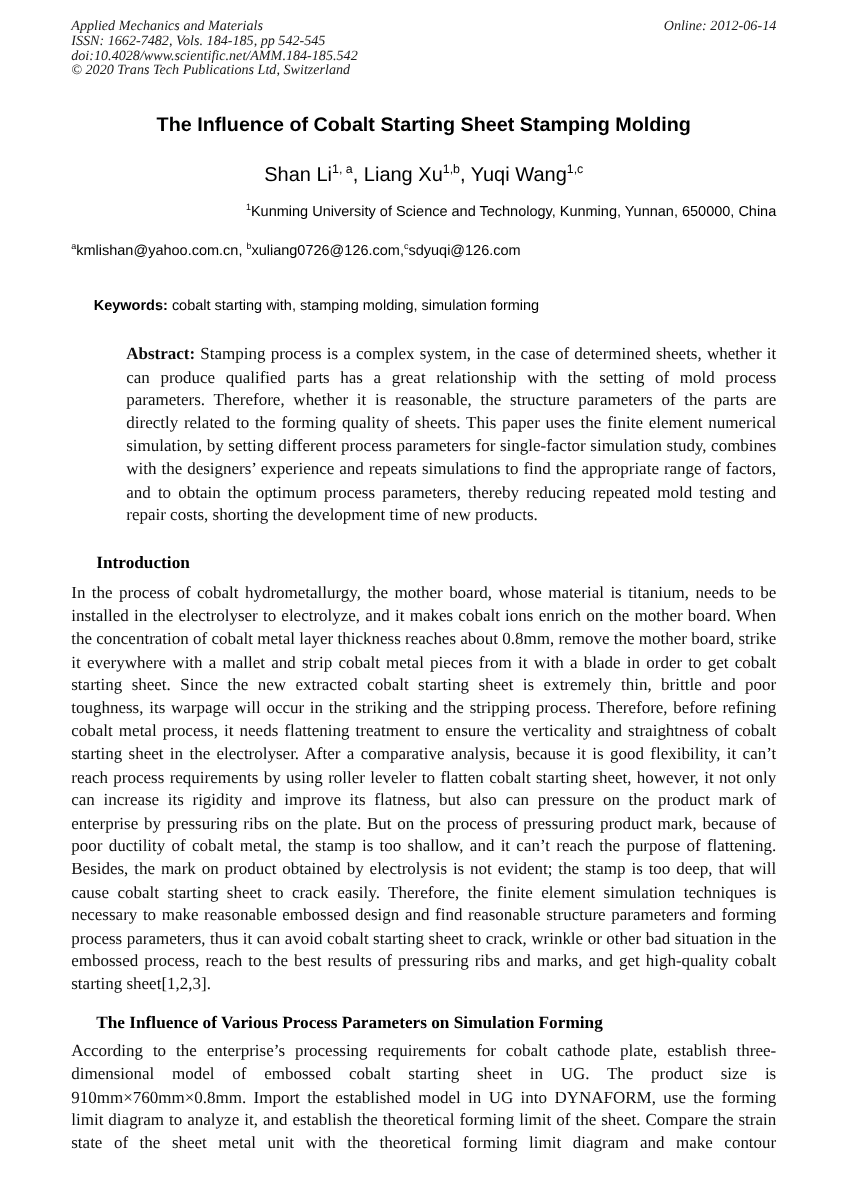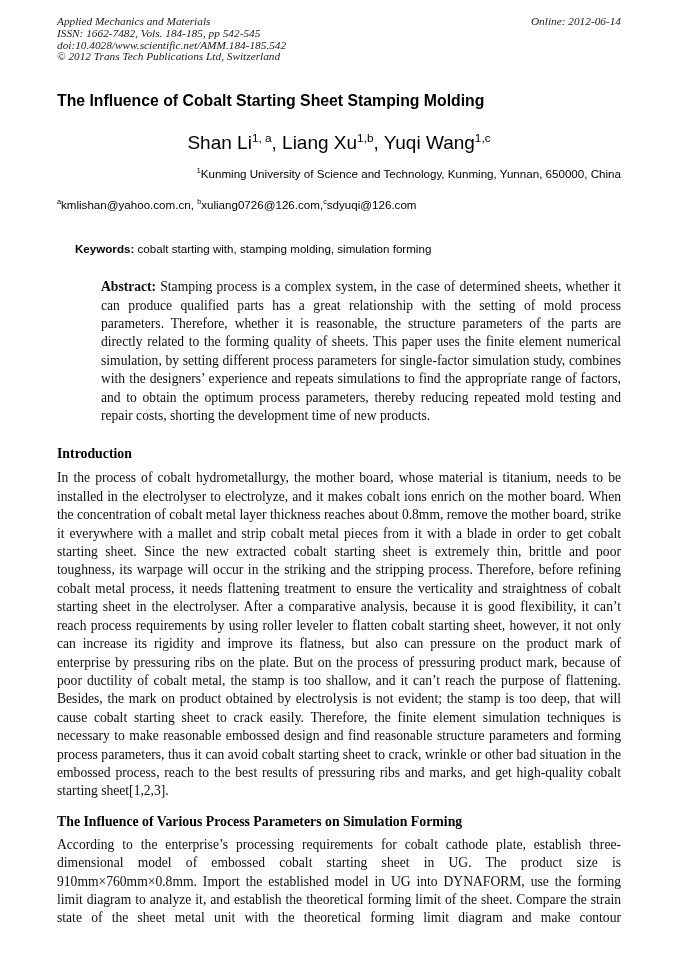--- a/index.html
+++ b/index.html
@@ -27,30 +27,31 @@
     font-style: italic;
     font-size: 11.3px;
     line-height: 11.8px;
     color: #1a1a1a;
   }
   .hdr-left div { white-space: nowrap; }
   .hdr-right { white-space: nowrap; }
   
   .title {
     margin-top: 29px;
+    text-align: center;
     font-family: "Liberation Sans", sans-serif;
     font-weight: bold;
     font-size: 15.8px;
     color: #000;
   }
   .authors {
     margin-top: 22px;
     text-align: center;
     font-family: "Liberation Sans", sans-serif;
-    font-size: 19px;
+    font-size: 16px;
     color: #000;
   }
   .authors sup, .affil sup, .emails sup {
     font-size: 62%;
     vertical-align: super;
     line-height: 0;
   }
   .affil {
     margin-top: 13px;
     text-align: right;
@@ -80,36 +81,37 @@
     text-align: justify;
     color: #0d0d0d;
   }
   .abstract { margin-top: 23px; margin-left: 44px; }
   .body-par b { font-weight: bold; }
   .sec-head {
     font-family: "Liberation Serif", serif;
     font-weight: bold;
     font-size: 13.8px;
     color: #000;
+    margin-left: 20px;
   }
   .sec-head.intro { margin-top: 21px; margin-bottom: 7px; }
   .sec-head.sec2  { margin-top: 13px; margin-bottom: 6px; }
   .cont { text-align-last: justify; }
 </style>
 </head>
 <body>
 
 <div class="page">
 
   <div class="hdr">
     <div class="hdr-left">
       <div>Applied Mechanics and Materials</div>
       <div>ISSN: 1662-7482, Vols. 184-185, pp 542-545</div>
       <div>doi:10.4028/www.scientific.net/AMM.184-185.542</div>
-      <div>© 2012 Trans Tech Publications Ltd, Switzerland</div>
+      <div>© 2020 Trans Tech Publications Ltd, Switzerland</div>
     </div>
     <div class="hdr-right">Online: 2012-06-14</div>
   </div>
 
   <div class="title">The Influence of Cobalt Starting Sheet Stamping Molding</div>
 
   <div class="authors">
     <span>Shan Li</span><sup>1, a</sup><span>, </span><span>Liang Xu</span><sup>1,b</sup><span>, </span><span>Yuqi Wang</span><sup>1,c</sup>
   </div>
 

